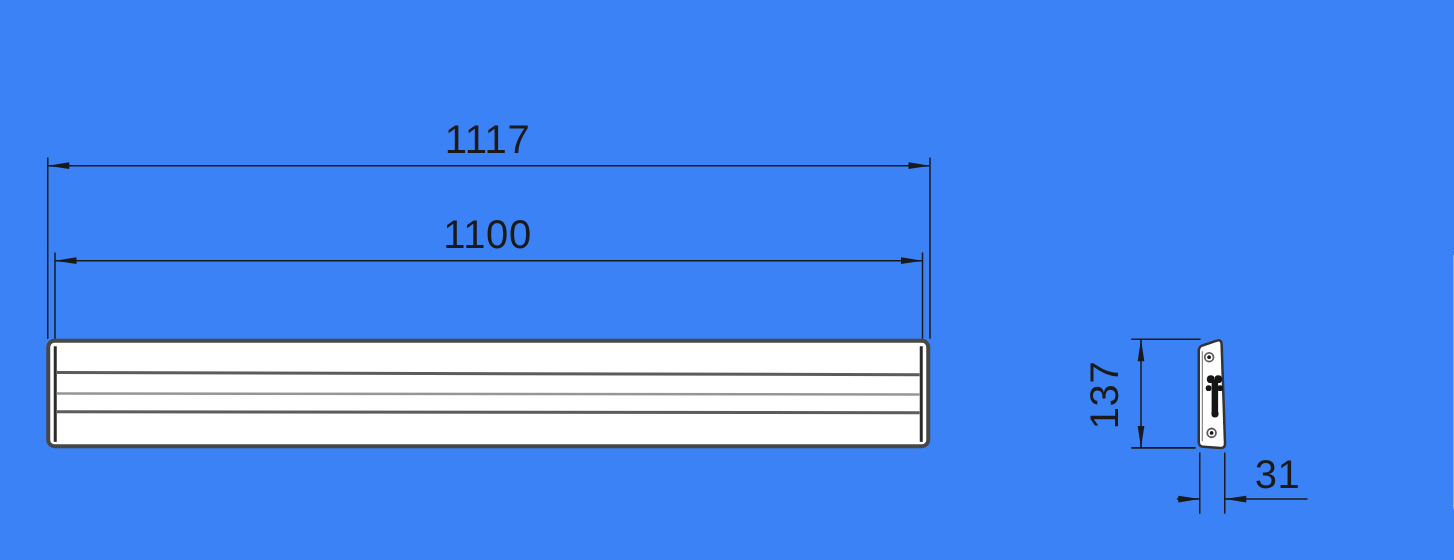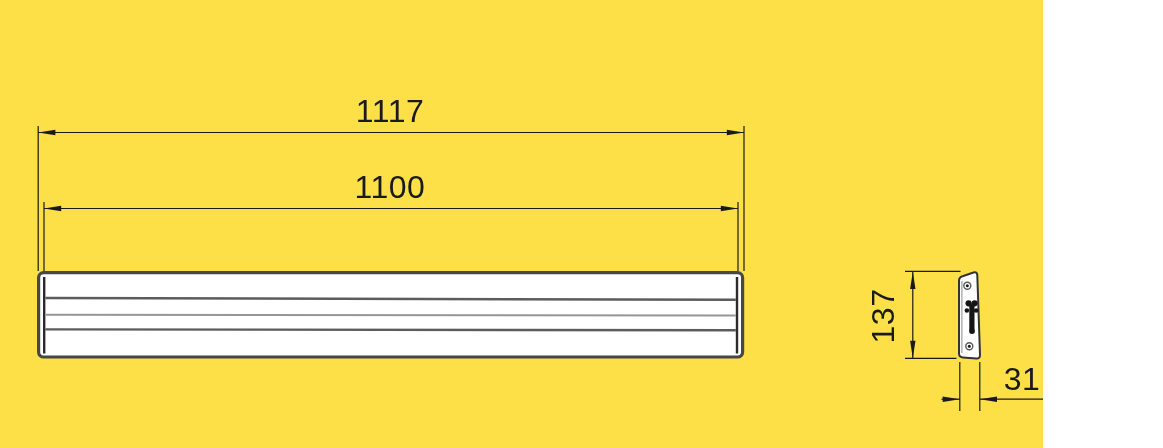--- a/index.html
+++ b/index.html
@@ -2,23 +2,23 @@
 <html><head>
 <meta charset="utf-8">
 <style>
   html, body {
     margin: 0;
     padding: 0;
     background: #ffffff;
   }
   .canvas {
     position: relative;
-    width: 1043px;
+    width: 1163px;
     height: 448px;
-    background: #fde047;
+    background: #3b82f6;
     overflow: hidden;
     font-family: "Liberation Sans", sans-serif;
   }
   svg text {
     font-family: "Liberation Sans", sans-serif;
     font-size: 32px;
     fill: #1a1a1a;
     letter-spacing: 0.5px;
   }
 </style>

